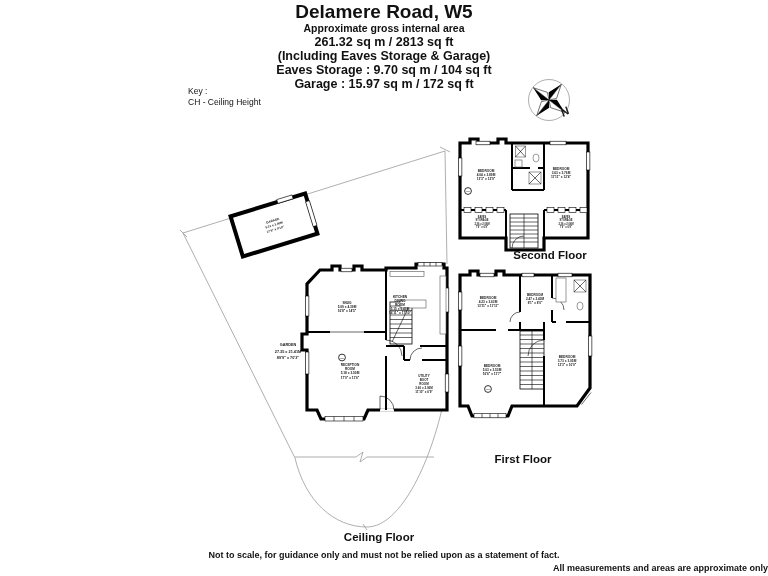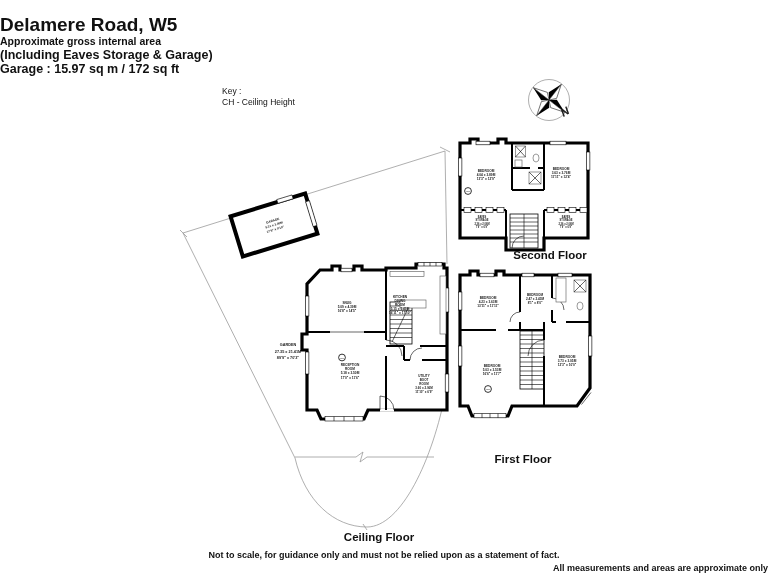--- a/index.html
+++ b/index.html
@@ -1,23 +1,23 @@
 <!DOCTYPE html>
 <html><head>
 <meta charset="utf-8">
 <style>
   html,body{margin:0;padding:0;background:#fff;}
   .page{position:relative;width:768px;height:576px;background:#fff;overflow:hidden;
         font-family:"Liberation Sans",sans-serif;color:#111;}
   .plan{position:absolute;left:0;top:0;width:768px;height:576px;}
-  .hdr{position:absolute;top:14px;left:0;width:768px;font-weight:bold;}
+  .hdr{position:absolute;top:1px;left:0;width:768px;text-align:center;font-weight:bold;}
   .hdr .title{font-size:19px;line-height:21px;}
   .hdr .sub{font-size:10.5px;line-height:13px;}
   .hdr .ln{font-size:12.5px;line-height:14px;}
-  .key{position:absolute;left:188px;top:86px;font-size:8.5px;line-height:10.5px;font-weight:normal;margin-left:34px;}
+  .key{position:absolute;left:188px;top:86px;font-size:8.5px;line-height:10.5px;font-weight:normal;}
   .floor-title{position:absolute;transform:translateX(-50%);font-weight:bold;font-size:11.5px;white-space:nowrap;}
   .ft-ground{left:379px;top:531px;}
   .ft-first{left:523px;top:413px;margin-top:40px;}
   .ft-second{left:550px;top:249px;}
   .footer{position:absolute;left:0;width:768px;text-align:center;font-weight:bold;font-size:9px;}
   .footer1{top:550px;}
   .footer2{top:563px;text-align:right;}
   svg text{font-family:"Liberation Sans",sans-serif;font-weight:bold;fill:#1a1a1a;}
   .wall{fill:#ffffff;stroke:#000;stroke-width:3.2;stroke-linejoin:miter;}
   .iwall{fill:none;stroke:#000;stroke-width:2;}
@@ -212,21 +212,23 @@
       <polygon points="0,0 0,-20 -5,-6" fill="#000"></polygon>
       <polygon points="0,0 0,-20 5,-6" fill="#fff" stroke="#000" stroke-width="0.5"></polygon>
     </g>
     <text x="567" y="115" font-size="11" font-style="italic" text-anchor="middle" transform="rotate(-32 567 115)">N</text>
   </g>
 </svg>
 
 <div class="hdr">
   <div class="title">Delamere Road, W5</div>
   <div class="sub">Approximate gross internal area</div>
+  <div class="ln">261.32 sq m /  2813 sq ft</div>
   <div class="ln">(Including Eaves Storage &amp; Garage)</div>
+  <div class="ln">Eaves Storage : 9.70 sq m /  104 sq ft</div>
   <div class="ln">Garage : 15.97 sq m /  172 sq ft</div>
 </div>
 
 <div class="key">
   <div>Key :</div>
   <div>CH - Ceiling Height</div>
 </div>
 
 <div class="floor-title ft-second">Second Floor</div>
 <div class="floor-title ft-first">First Floor</div>

